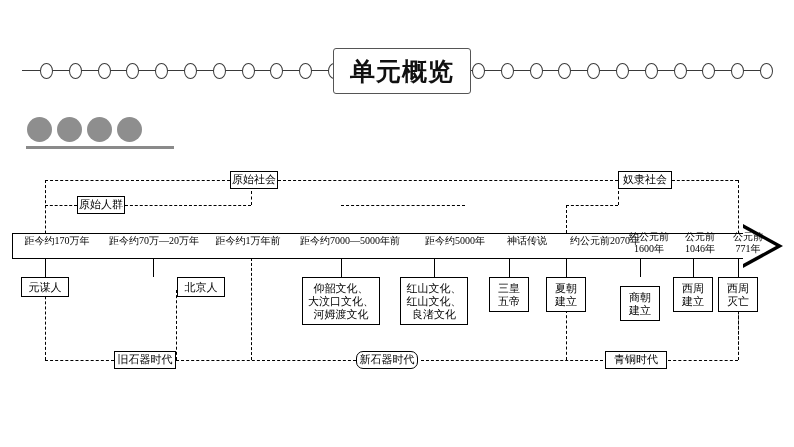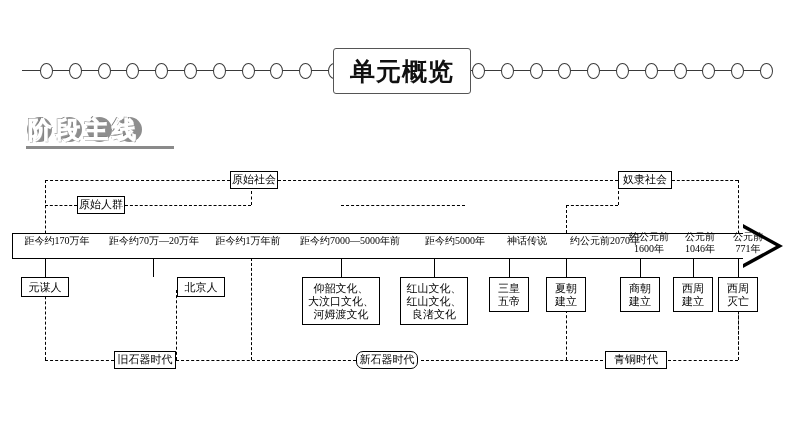--- a/index.html
+++ b/index.html
@@ -161,21 +161,20 @@
   <div id="unit-title-box">
     <span id="unit-title-text">单元概览</span>
   </div>
 </div>
 
 <div id="section-title" class="abs">
   <div class="stamp-circle" style="left:5px;"></div>
   <div class="stamp-circle" style="left:35px;"></div>
   <div class="stamp-circle" style="left:65px;"></div>
   <div class="stamp-circle" style="left:95px;"></div>
-  <div id="section-title-text">阶段主线</div>
   <div id="section-title-underline"></div>
 </div>
 
 <div id="dash-layer" class="abs" style="left:0;top:0;width:794px;height:447px;">
 
   <div class="dash-h" style="left:45px;  top:180px; width:185px;"></div>
   <div class="dash-h" style="left:278px; top:180px; width:340px;"></div>
   <div class="dash-h" style="left:672px; top:180px; width:66px;"></div>
 
   <div class="dash-h" style="left:45px;  top:205px; width:32px;"></div>
@@ -271,21 +270,21 @@
   <span>良渚文化</span>
 </div>
 <div class="event-box" style="left:489px; top:277px; width:40px; height:35px;">
   <span>三皇</span>
   <span>五帝</span>
 </div>
 <div class="event-box" style="left:546px; top:277px; width:40px; height:35px;">
   <span>夏朝</span>
   <span>建立</span>
 </div>
-<div class="event-box" style="left:620px; top:277px; width:40px; height:35px;">
+<div class="event-box" style="left:620px; top:286px; width:40px; height:35px;">
   <span>商朝</span>
   <span>建立</span>
 </div>
 <div class="event-box" style="left:673px; top:277px; width:40px; height:35px;">
   <span>西周</span>
   <span>建立</span>
 </div>
 <div class="event-box" style="left:718px; top:277px; width:40px; height:35px;">
   <span>西周</span>
   <span>灭亡</span>

